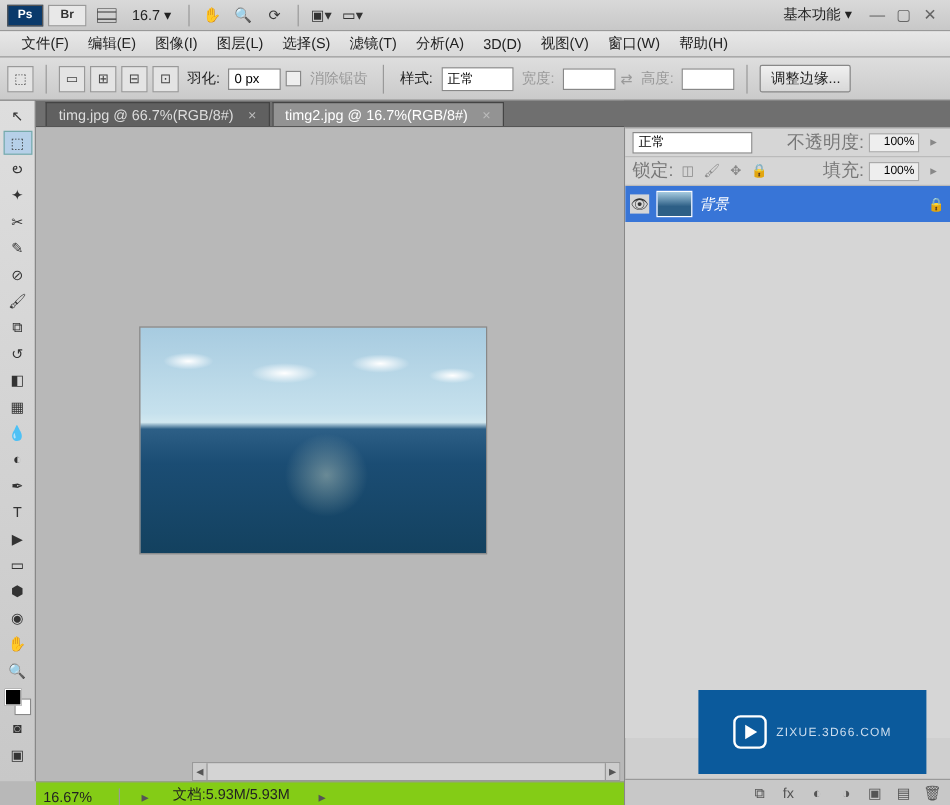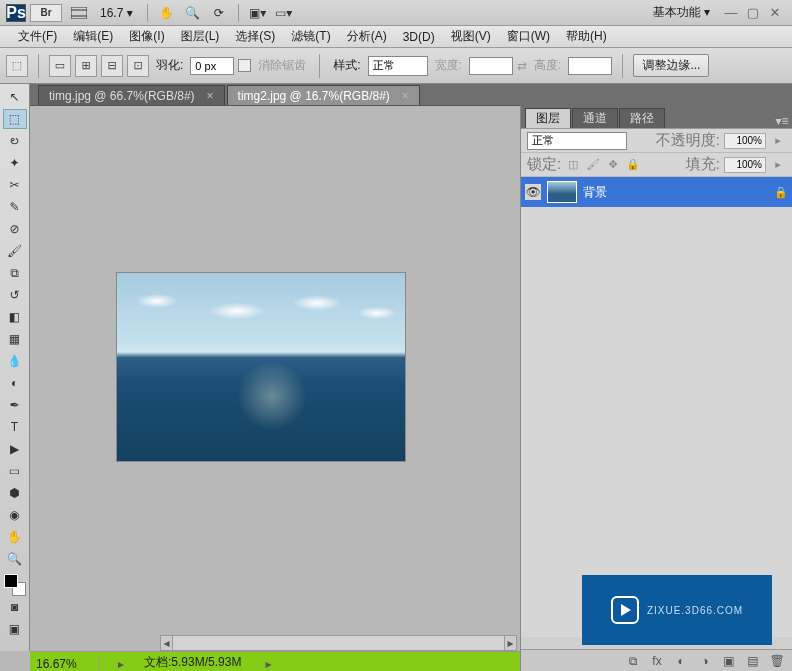--- a/index.html
+++ b/index.html
@@ -1,18 +1,18 @@
 <!DOCTYPE html>
 <html><head>
 <meta charset="utf-8">
 <style>
 * { margin:0; padding:0; box-sizing:border-box; font-family:"Microsoft YaHei",Arial,sans-serif; font-size:12px; }
 body { width:792px; height:671px; background:#b8b8b8; overflow:hidden; position:relative; }
 .titlebar { height:26px; background:linear-gradient(#d9d9d9,#c8c8c8); display:flex; align-items:center; padding:0 6px; border-bottom:1px solid #999; }
-.titlebar .ps-logo { width:20px; height:18px; background:#0a3a6b; color:#fff; font-weight:bold; font-size:16px; display:flex; align-items:center; justify-content:center; border:1px solid #555; margin-right:4px; }
+.titlebar .ps-logo { width:30px; height:18px; background:#0a3a6b; color:#fff; font-weight:bold; font-size:10px; display:flex; align-items:center; justify-content:center; border:1px solid #555; margin-right:4px; }
 .titlebar .br-logo { width:32px; height:18px; background:#e8e8e8; color:#333; font-weight:bold; font-size:10px; display:flex; align-items:center; justify-content:center; border:1px solid #999; margin-right:4px; }
 .titlebar .icon-btn { width:22px; height:20px; display:flex; align-items:center; justify-content:center; margin:0 2px; color:#333; }
 .titlebar .zoom-sel { margin:0 8px; color:#222; }
 .titlebar .sep { width:1px; height:18px; background:#999; margin:0 6px; }
 .titlebar .spacer { flex:1; }
 .titlebar .workspace { color:#222; margin-right:10px; }
 .titlebar .win-btn { width:18px; height:14px; margin:0 2px; color:#666; display:flex; align-items:center; justify-content:center; font-size:13px; }
 .menubar { height:22px; background:linear-gradient(#e8e8e8,#d8d8d8); display:flex; align-items:center; padding:0 10px; border-bottom:1px solid #999; }
 .menubar .menu-item { padding:0 8px; color:#222; cursor:default; }
 .optbar { height:36px; background:linear-gradient(#dedede,#cacaca); display:flex; align-items:center; padding:0 6px; border-bottom:1px solid #888; gap:4px; }
@@ -60,21 +60,21 @@
 .panel-body { background:#d6d6d6; border-top:1px solid #999; }
 .panel-row { height:24px; display:flex; align-items:center; padding:0 6px; gap:4px; border-bottom:1px solid #bbb; }
 .panel-row .sel { width:100px; height:18px; background:#fff; border:1px solid #888; padding:0 4px; font-size:11px; }
 .panel-row .lbl { color:#777; font-size:15px; }
 .panel-row .pct { width:42px; height:16px; background:#eee; border:1px solid #aaa; font-size:10px; text-align:right; padding:0 3px; line-height:14px; }
 .panel-row .mini { width:16px; height:16px; color:#888; display:flex; align-items:center; justify-content:center; font-size:11px; }
 .layer-list { height:460px; background:#d6d6d6; overflow:auto; }
 .layer-row { height:30px; display:flex; align-items:center; background:#3875d7; color:#fff; padding:0 4px; gap:6px; }
 .layer-row .eye { width:16px; height:16px; display:flex; align-items:center; justify-content:center; color:#333; background:#d6d6d6; }
 .layer-row .thumb { width:30px; height:22px; border:1px solid #fff; background:linear-gradient(#a7cbe0 0%,#2d5f86 60%); }
-.layer-row .name { font-size:12px; flex:1; }
+.layer-row .name { font-style:italic; font-size:12px; flex:1; }
 .layer-row .lock { width:14px; color:#ddd; font-size:11px; }
 .panel-footer { position:absolute; bottom:0; left:0; right:0; height:22px; background:#c8c8c8; border-top:1px solid #999; display:flex; align-items:center; justify-content:flex-end; gap:6px; padding:0 6px; }
 .panel-footer .fbtn { width:18px; height:16px; color:#555; display:flex; align-items:center; justify-content:center; font-size:12px; }
 .left-collapse { position:absolute; left:0; top:84px; width:30px; height:22px; background:#6f6f6f; display:flex; align-items:center; justify-content:center; color:#bbb; font-size:9px; }
 .right-collapse { position:absolute; right:0; top:84px; width:272px; height:22px; background:#6f6f6f; }
 .watermark { position:absolute; right:20px; bottom:26px; width:190px; height:70px; background:#0b5a9c; display:flex; align-items:center; justify-content:center; color:#fff; gap:8px; }
 .watermark .play { width:28px; height:28px; border:2px solid #fff; border-radius:6px; display:flex; align-items:center; justify-content:center; }
 .watermark .play::after { content:""; border-left:10px solid #fff; border-top:6px solid transparent; border-bottom:6px solid transparent; margin-left:3px; }
 .watermark .txt { display:flex; flex-direction:column; align-items:flex-start; }
 .watermark .big { font-size:20px; font-weight:bold; letter-spacing:2px; }
@@ -201,26 +201,20 @@
 </div>
 
 <div class="statusbar">
   <span class="zoom">16.67%</span>
   <span class="arrow">▸</span>
   <span class="docinfo">文档:5.93M/5.93M</span>
   <span class="arrow">▸</span>
 </div>
 
 <div class="panel-dock">
-  <div class="panel-tabs">
-    <div class="ptab active">图层</div>
-    <div class="ptab">通道</div>
-    <div class="ptab">路径</div>
-    <div class="menu">▾≡</div>
-  </div>
   <div class="panel-body">
     <div class="panel-row">
       <input class="sel" value="正常" style="">
       <span style="flex:1"></span>
       <span class="lbl">不透明度:</span>
       <span class="pct">100%</span>
       <span class="mini">▸</span>
     </div>
     <div class="panel-row">
       <span class="lbl">锁定:</span>

